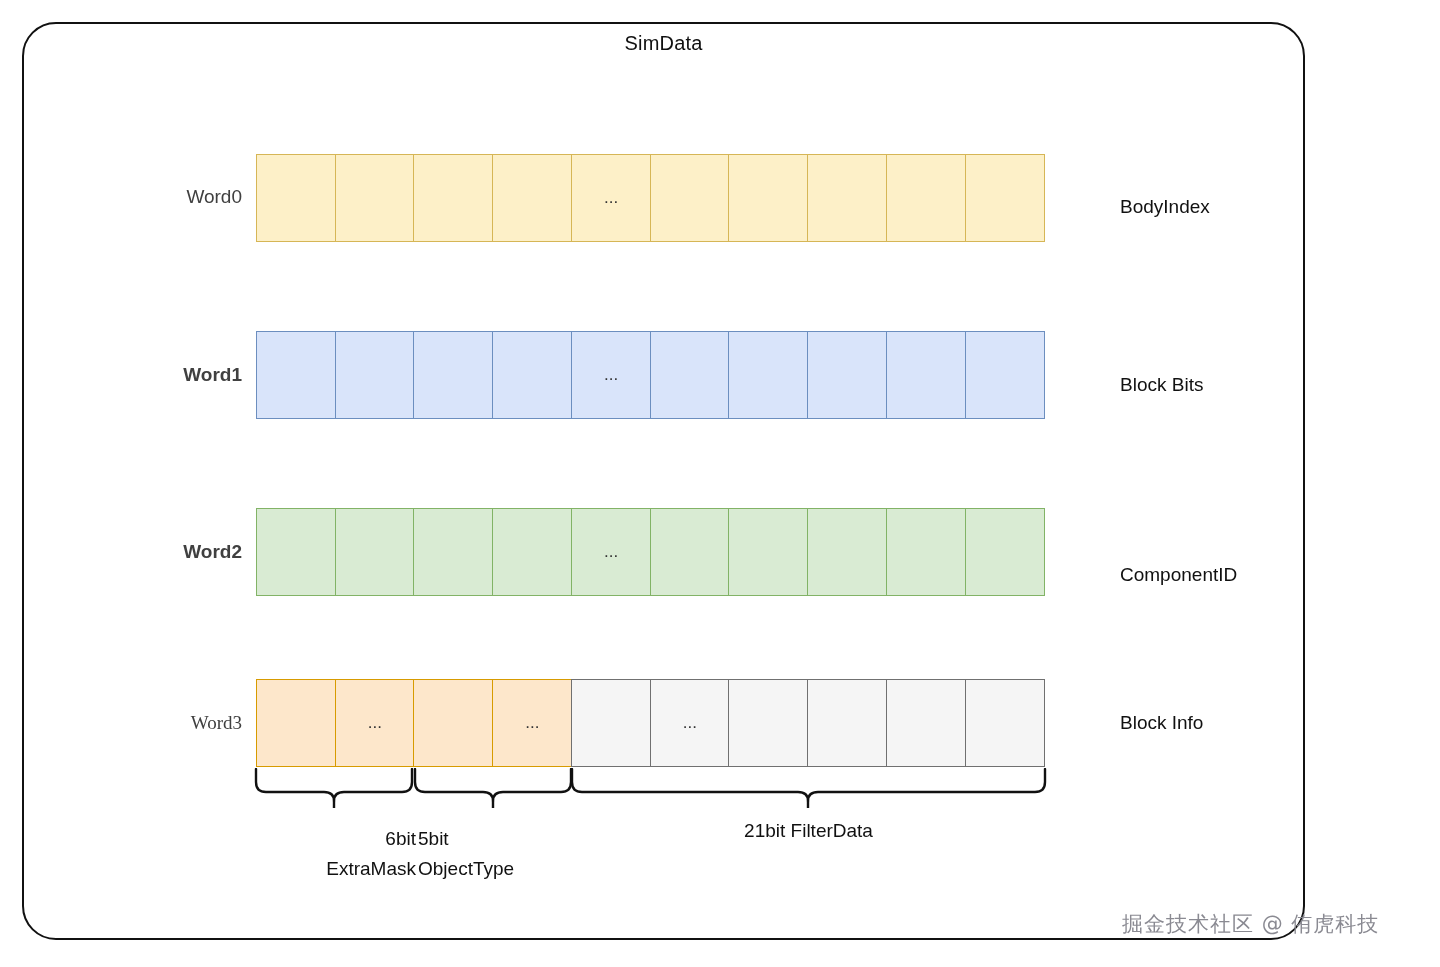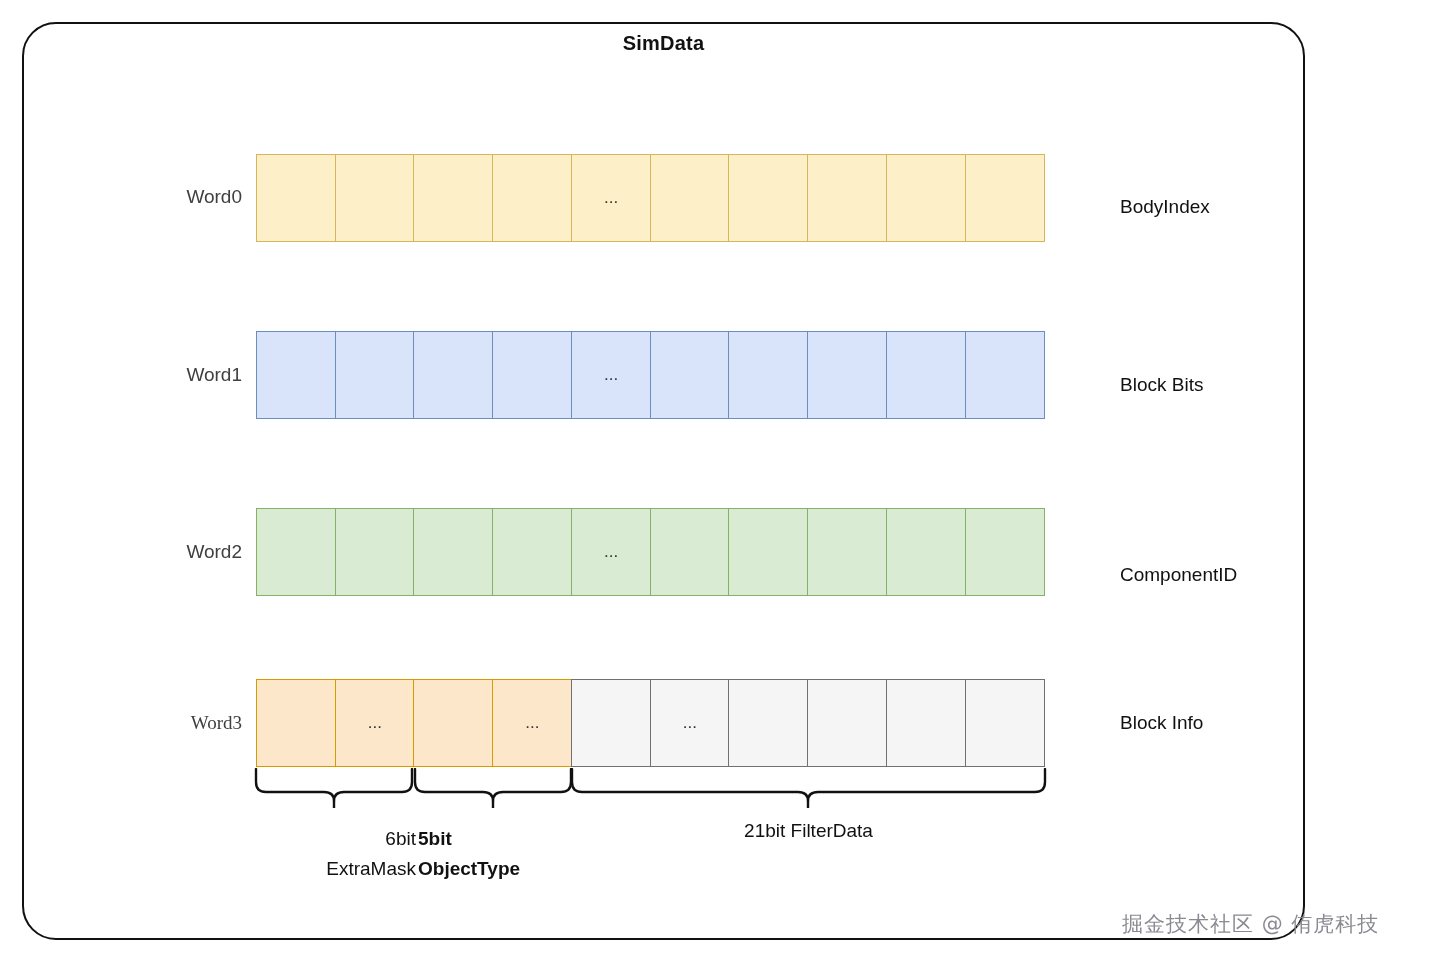--- a/index.html
+++ b/index.html
@@ -32,21 +32,20 @@
   }
   #sim-title {
     position: absolute;
     left: 22px;
     top: 32px;
     width: 1283px;
     text-align: center;
     font-size: 20px;
     color: #111111;
     letter-spacing: 0.2px;
-    font-weight: bold;
   }
   
   .word-row {
     position: absolute;
     left: 256px;
     width: 789px;
     height: 88px;
     display: flex;
   }
   .word-row .cell {
@@ -95,22 +94,22 @@
   
   .word-label {
     position: absolute;
     left: 112px;
     width: 130px;
     font-size: 19px;
     color: #404040;
     text-align: right;
   }
   #lbl-word0 { top: 186px; }
-  #lbl-word1 { top: 364px; }
-  #lbl-word2 { top: 541px; }
+  #lbl-word1 { top: 364px; font-weight: bold; }
+  #lbl-word2 { top: 541px; font-weight: bold; }
   #lbl-word3 { top: 712px; font-family: Liberation Serif, serif; }
 
   
   .right-label {
     position: absolute;
     left: 1092px;
     width: 200px;
     font-size: 19px;
     color: #111111;
     text-align: left;
@@ -133,21 +132,21 @@
   #brace-2 { left: 570px; top: 768px; width: 477px; }
 
   
   .brace-caption {
     position: absolute;
     font-size: 19px;
     color: #111111;
     line-height: 1.6;
   }
   #cap-0 { left: 266px; top: 824px; width: 150px; text-align: right; }
-  #cap-1 { left: 418px; top: 824px; width: 160px; text-align: left; font-weight: bold; }
+  #cap-1 { left: 418px; top: 824px; width: 160px; text-align: left; }
   #cap-2 { left: 570px; top: 816px; width: 477px; text-align: center; }
   .cap-line { display: block; }
 
   
   #watermark {
     position: absolute;
     left: 1122px;
     top: 910px;
     font-size: 21px;
     color: #8a8a92;

